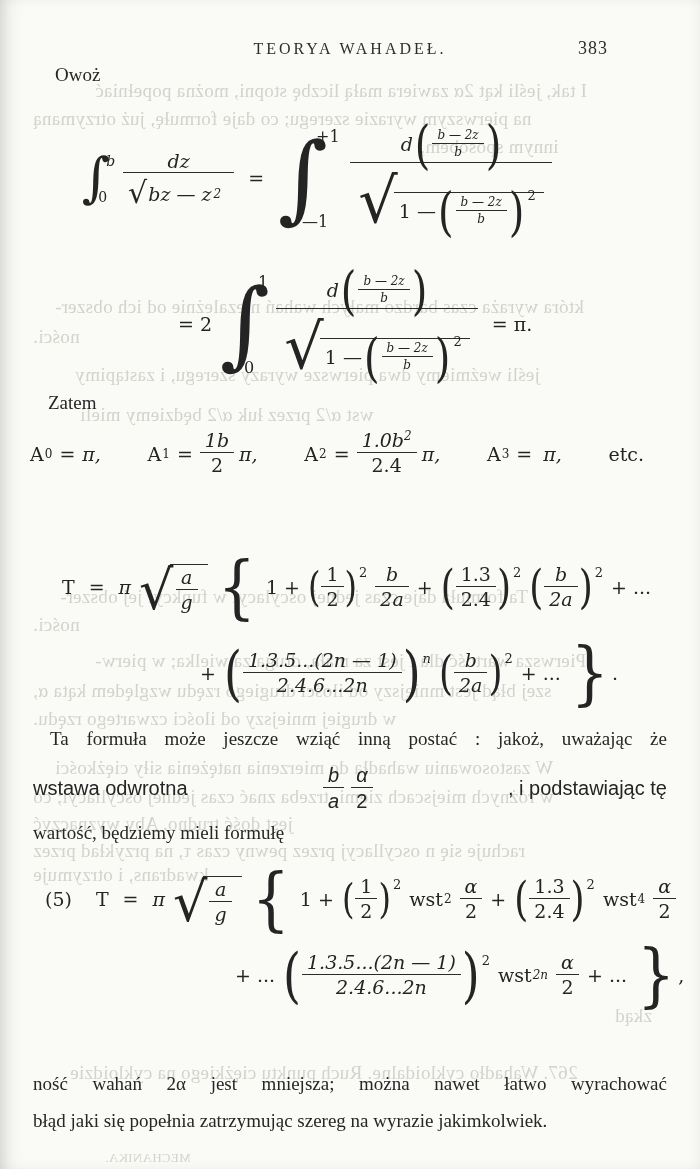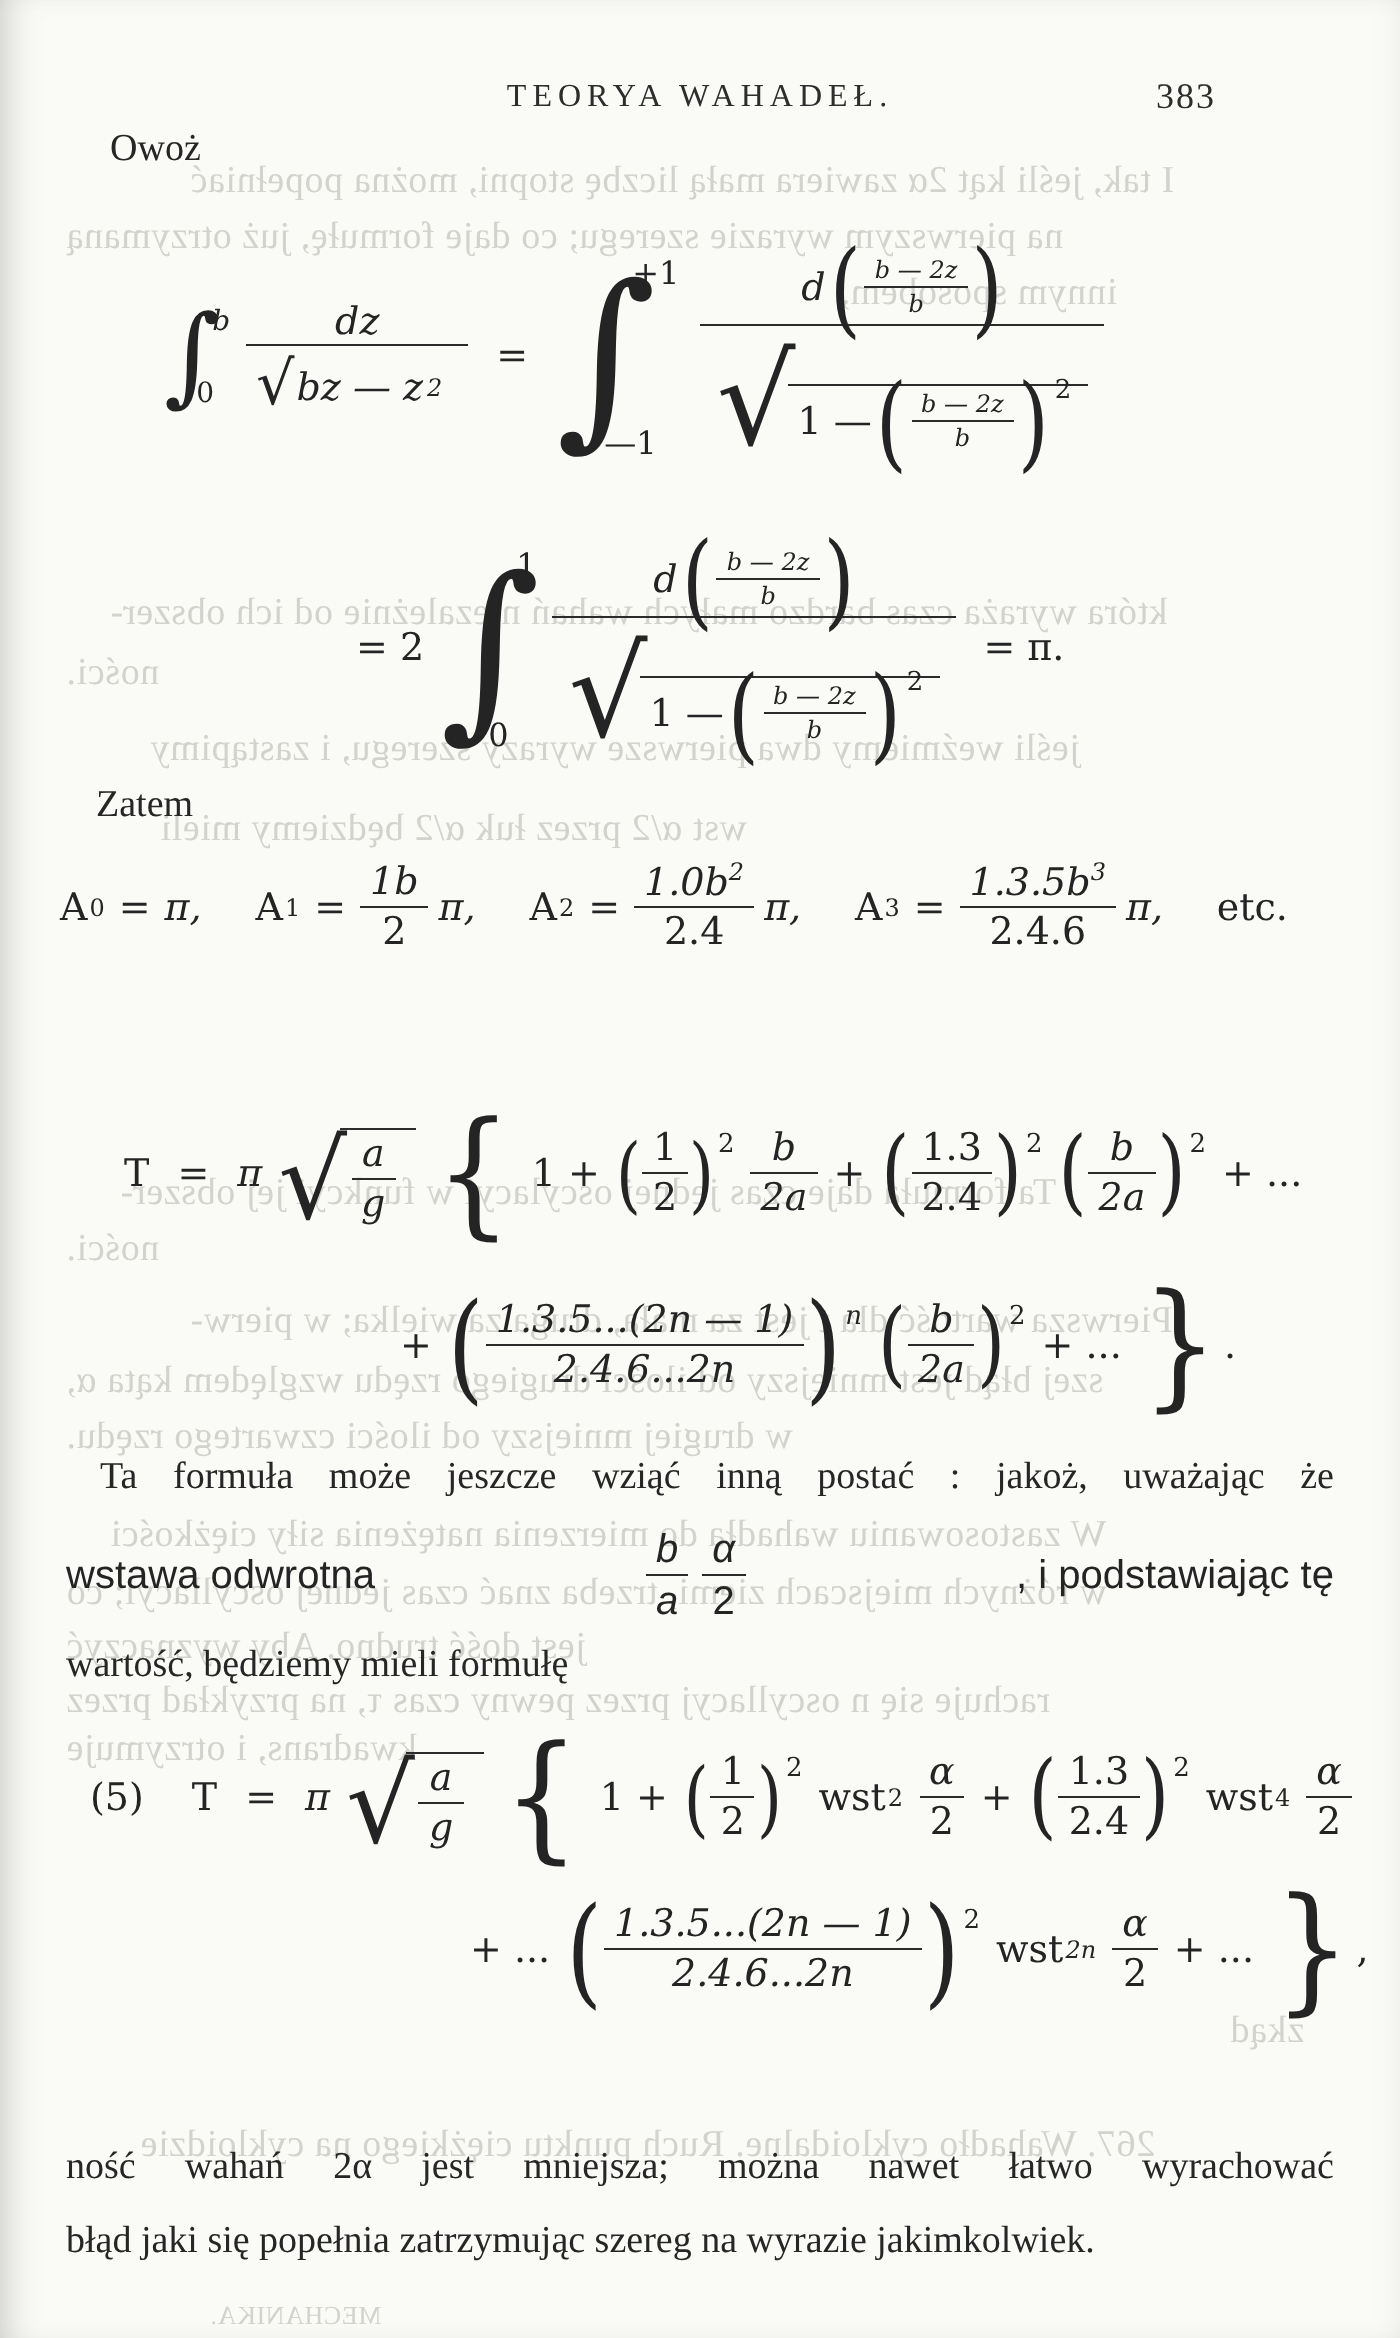--- a/index.html
+++ b/index.html
@@ -220,24 +220,20 @@
       <span class="fr">
         <span class="nm it"><span>1.0b</span><sup>2</sup></span>
         <span class="dn">2.4</span>
       </span>
       <span class="it" style="margin-left:4px">π,</span>
     </span>
     <span class="grp">
       <span>A</span>
         <sub>3</sub>
       <span class="rel">=</span>
-      <span class="fr">
-        <span class="nm it"><span>1.3.5b</span><sup>3</sup></span>
-        <span class="dn">2.4.6</span>
-      </span>
       <span class="it" style="margin-left:4px">π,</span>
     </span>
     <span>etc.</span>
   </div>
 
 
   <div class="eq" style="top:560px;left:62px">
     <span>T</span>
     <span class="rel">=</span>
     <span class="it">π</span>

